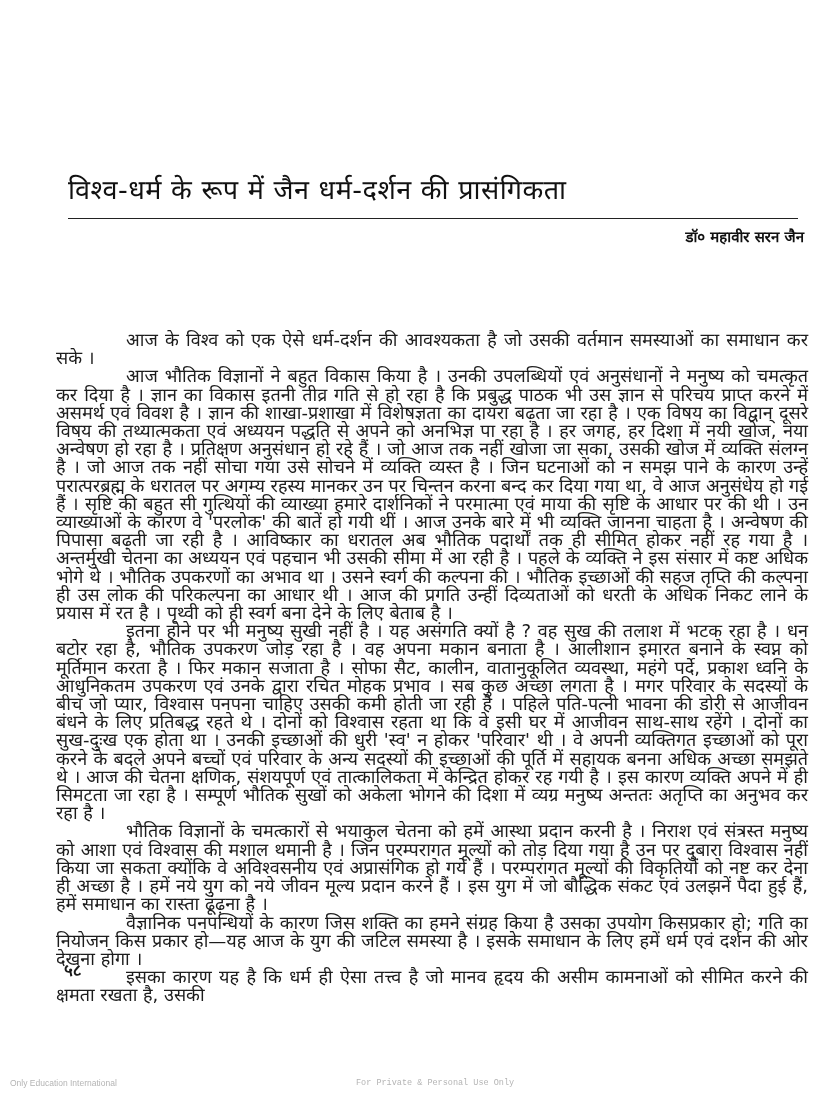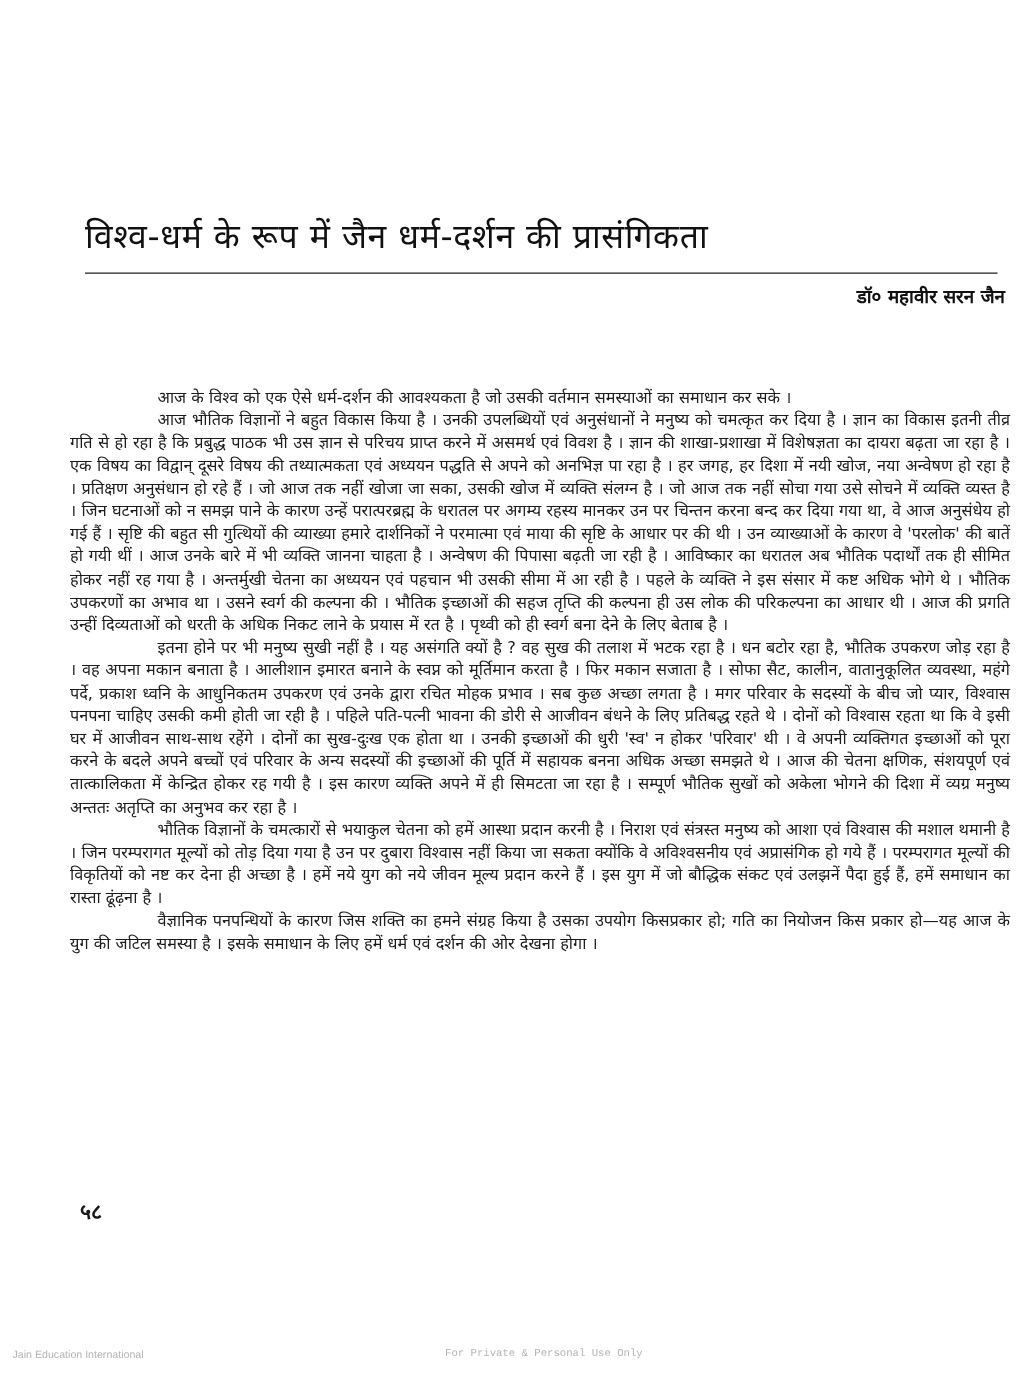--- a/index.html
+++ b/index.html
@@ -14,22 +14,22 @@
   }
   .title-rule {
     position: absolute; left: 68px; top: 218px; width: 730px; height: 0;
     border-top: 1.5px solid #222;
   }
   .author {
     position: absolute; right: 24px; top: 226px; font-size: 15px; line-height: 22px;
     font-weight: bold; white-space: nowrap; color: #111; margin-left: 38px;
   }
   .body {
-    position: absolute; left: 56px; top: 310px; width: 752px;
-    font-size: 13px; line-height: 18.2px; text-align: justify; color: #1c1c1c;
+    position: absolute; left: 56px; top: 331px; width: 752px;
+    font-size: 18px; line-height: 18.2px; text-align: justify; color: #1c1c1c;
   }
   .body p { margin: 0; text-indent: 70px; }
   .footer-line {
     position: absolute; left: 56px; top: 958px; width: 752px; height: 24px;
   }
   .page-number {
     position: absolute; left: 8px; top: 0; font-size: 17px; font-weight: bold; line-height: 24px;
   }
   .book-title {
     position: absolute; right: 0; top: 0; font-size: 13px; font-weight: bold; line-height: 24px; white-space: nowrap;
@@ -49,22 +49,23 @@
   <div class="title">विश्व-धर्म के रूप में जैन धर्म-दर्शन की प्रासंगिकता</div>
   <div class="title-rule"></div>
   <div class="author">डॉ० महावीर सरन जैन</div>
 
   <div class="body">
     <p>आज के विश्व को एक ऐसे धर्म-दर्शन की आवश्यकता है जो उसकी वर्तमान समस्याओं का समाधान कर सके ।</p>
     <p>आज भौतिक विज्ञानों ने बहुत विकास किया है । उनकी उपलब्धियों एवं अनुसंधानों ने मनुष्य को चमत्कृत कर दिया है । ज्ञान का विकास इतनी तीव्र गति से हो रहा है कि प्रबुद्ध पाठक भी उस ज्ञान से परिचय प्राप्त करने में असमर्थ एवं विवश है । ज्ञान की शाखा-प्रशाखा में विशेषज्ञता का दायरा बढ़ता जा रहा है । एक विषय का विद्वान् दूसरे विषय की तथ्यात्मकता एवं अध्ययन पद्धति से अपने को अनभिज्ञ पा रहा है । हर जगह, हर दिशा में नयी खोज, नया अन्वेषण हो रहा है । प्रतिक्षण अनुसंधान हो रहे हैं । जो आज तक नहीं खोजा जा सका, उसकी खोज में व्यक्ति संलग्न है । जो आज तक नहीं सोचा गया उसे सोचने में व्यक्ति व्यस्त है । जिन घटनाओं को न समझ पाने के कारण उन्हें परात्परब्रह्म के धरातल पर अगम्य रहस्य मानकर उन पर चिन्तन करना बन्द कर दिया गया था, वे आज अनुसंधेय हो गई हैं । सृष्टि की बहुत सी गुत्थियों की व्याख्या हमारे दार्शनिकों ने परमात्मा एवं माया की सृष्टि के आधार पर की थी । उन व्याख्याओं के कारण वे 'परलोक' की बातें हो गयी थीं । आज उनके बारे में भी व्यक्ति जानना चाहता है । अन्वेषण की पिपासा बढ़ती जा रही है । आविष्कार का धरातल अब भौतिक पदार्थों तक ही सीमित होकर नहीं रह गया है । अन्तर्मुखी चेतना का अध्ययन एवं पहचान भी उसकी सीमा में आ रही है । पहले के व्यक्ति ने इस संसार में कष्ट अधिक भोगे थे । भौतिक उपकरणों का अभाव था । उसने स्वर्ग की कल्पना की । भौतिक इच्छाओं की सहज तृप्ति की कल्पना ही उस लोक की परिकल्पना का आधार थी । आज की प्रगति उन्हीं दिव्यताओं को धरती के अधिक निकट लाने के प्रयास में रत है । पृथ्वी को ही स्वर्ग बना देने के लिए बेताब है ।</p>
     <p>इतना होने पर भी मनुष्य सुखी नहीं है । यह असंगति क्यों है ? वह सुख की तलाश में भटक रहा है । धन बटोर रहा है, भौतिक उपकरण जोड़ रहा है । वह अपना मकान बनाता है । आलीशान इमारत बनाने के स्वप्न को मूर्तिमान करता है । फिर मकान सजाता है । सोफा सैट, कालीन, वातानुकूलित व्यवस्था, महंगे पर्दे, प्रकाश ध्वनि के आधुनिकतम उपकरण एवं उनके द्वारा रचित मोहक प्रभाव । सब कुछ अच्छा लगता है । मगर परिवार के सदस्यों के बीच जो प्यार, विश्वास पनपना चाहिए उसकी कमी होती जा रही है । पहिले पति-पत्नी भावना की डोरी से आजीवन बंधने के लिए प्रतिबद्ध रहते थे । दोनों को विश्वास रहता था कि वे इसी घर में आजीवन साथ-साथ रहेंगे । दोनों का सुख-दुःख एक होता था । उनकी इच्छाओं की धुरी 'स्व' न होकर 'परिवार' थी । वे अपनी व्यक्तिगत इच्छाओं को पूरा करने के बदले अपने बच्चों एवं परिवार के अन्य सदस्यों की इच्छाओं की पूर्ति में सहायक बनना अधिक अच्छा समझते थे । आज की चेतना क्षणिक, संशयपूर्ण एवं तात्कालिकता में केन्द्रित होकर रह गयी है । इस कारण व्यक्ति अपने में ही सिमटता जा रहा है । सम्पूर्ण भौतिक सुखों को अकेला भोगने की दिशा में व्यग्र मनुष्य अन्ततः अतृप्ति का अनुभव कर रहा है ।</p>
     <p>भौतिक विज्ञानों के चमत्कारों से भयाकुल चेतना को हमें आस्था प्रदान करनी है । निराश एवं संत्रस्त मनुष्य को आशा एवं विश्वास की मशाल थमानी है । जिन परम्परागत मूल्यों को तोड़ दिया गया है उन पर दुबारा विश्वास नहीं किया जा सकता क्योंकि वे अविश्वसनीय एवं अप्रासंगिक हो गये हैं । परम्परागत मूल्यों की विकृतियों को नष्ट कर देना ही अच्छा है । हमें नये युग को नये जीवन मूल्य प्रदान करने हैं । इस युग में जो बौद्धिक संकट एवं उलझनें पैदा हुई हैं, हमें समाधान का रास्ता ढूंढ़ना है ।</p>
     <p>वैज्ञानिक पनपन्धियों के कारण जिस शक्ति का हमने संग्रह किया है उसका उपयोग किसप्रकार हो; गति का नियोजन किस प्रकार हो—यह आज के युग की जटिल समस्या है । इसके समाधान के लिए हमें धर्म एवं दर्शन की ओर देखना होगा ।</p>
+    <p>इसका कारण यह है कि धर्म ही ऐसा तत्त्व है जो मानव हृदय की असीम कामनाओं को सीमित करने की क्षमता रखता है, उसकी</p>
   </div>
 
   <div class="footer-line">
     <span class="page-number">५८</span>
   </div>
 
-  <div class="watermark wm-left">Jain Education International</div>
+  <div class="watermark wm-left">Only Education International</div>
   <div class="watermark wm-center">For Private &amp; Personal Use Only</div>
   <div class="watermark wm-right">www.jainelibrary.org</div>
 </div>
 
 </body></html>

